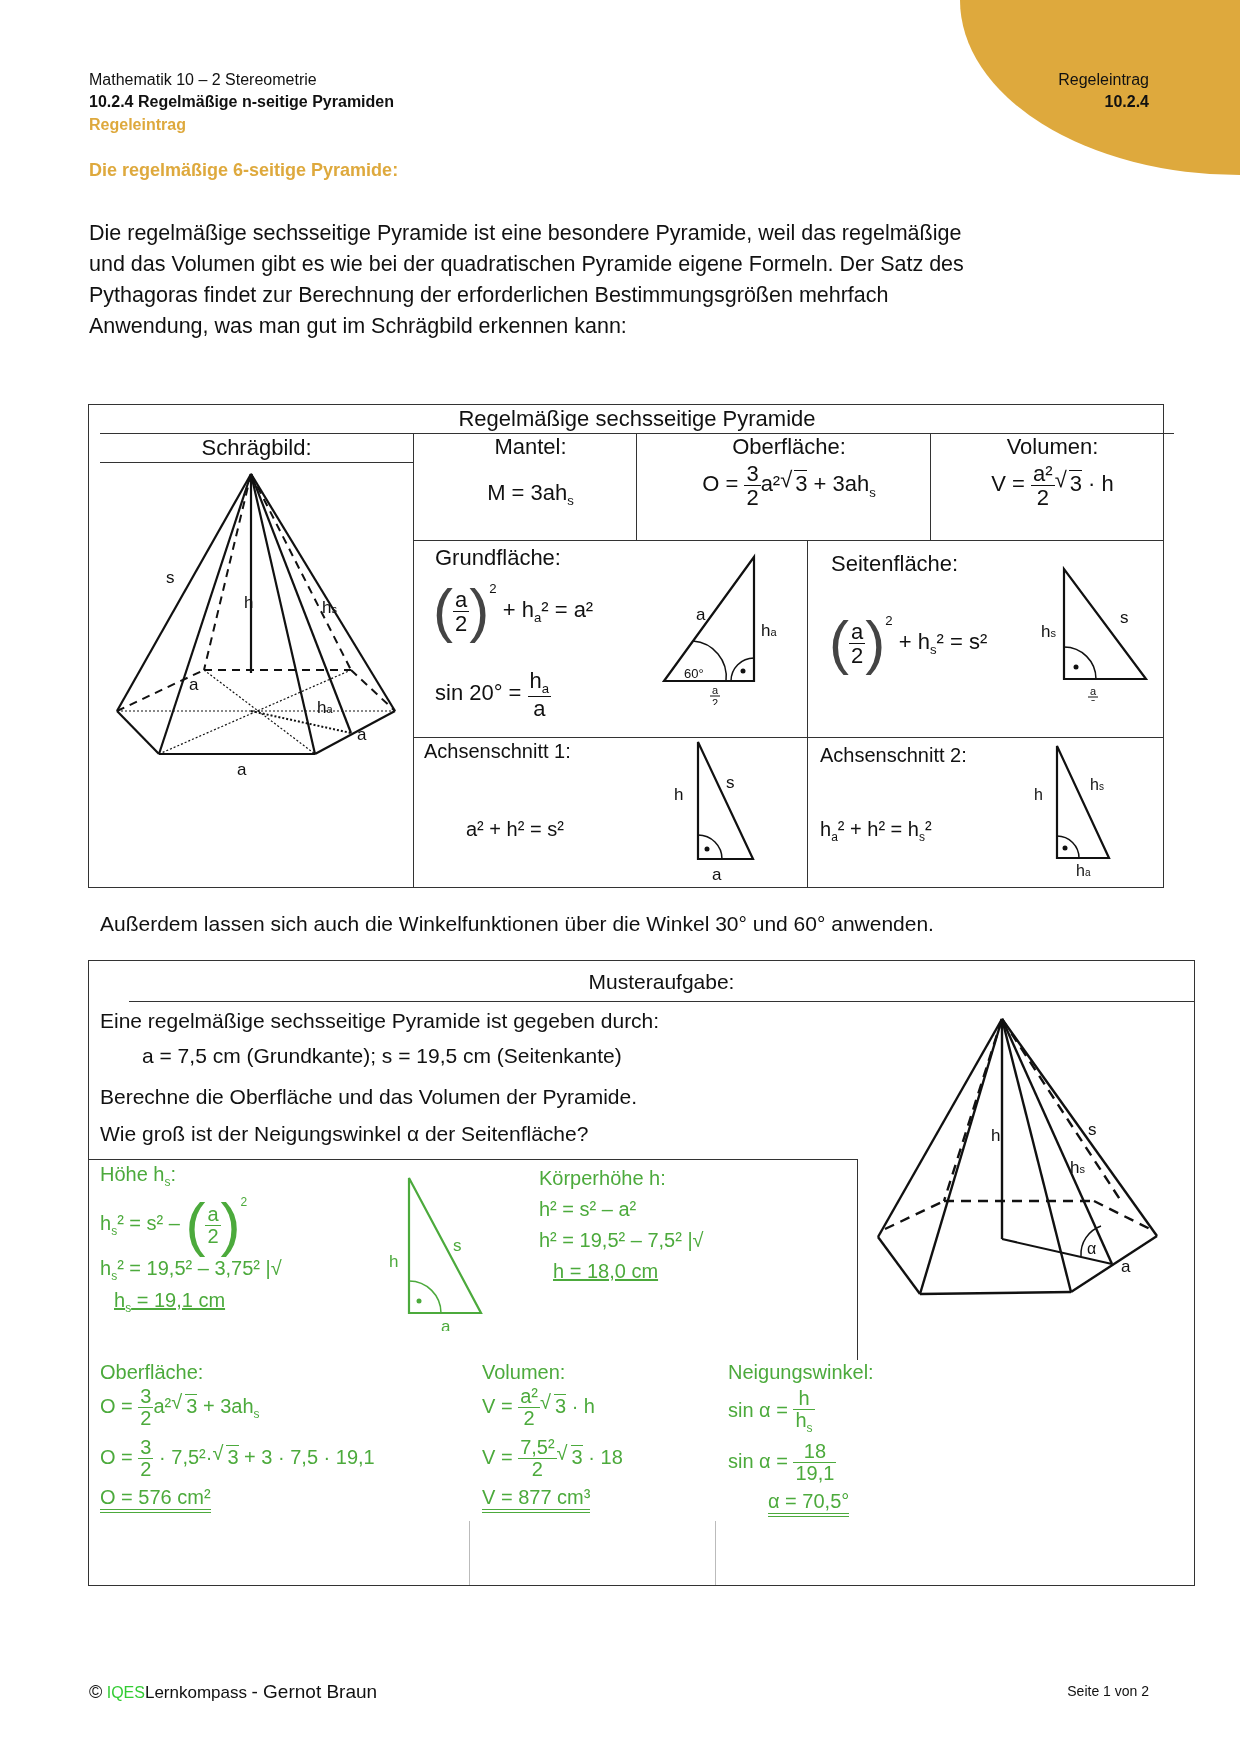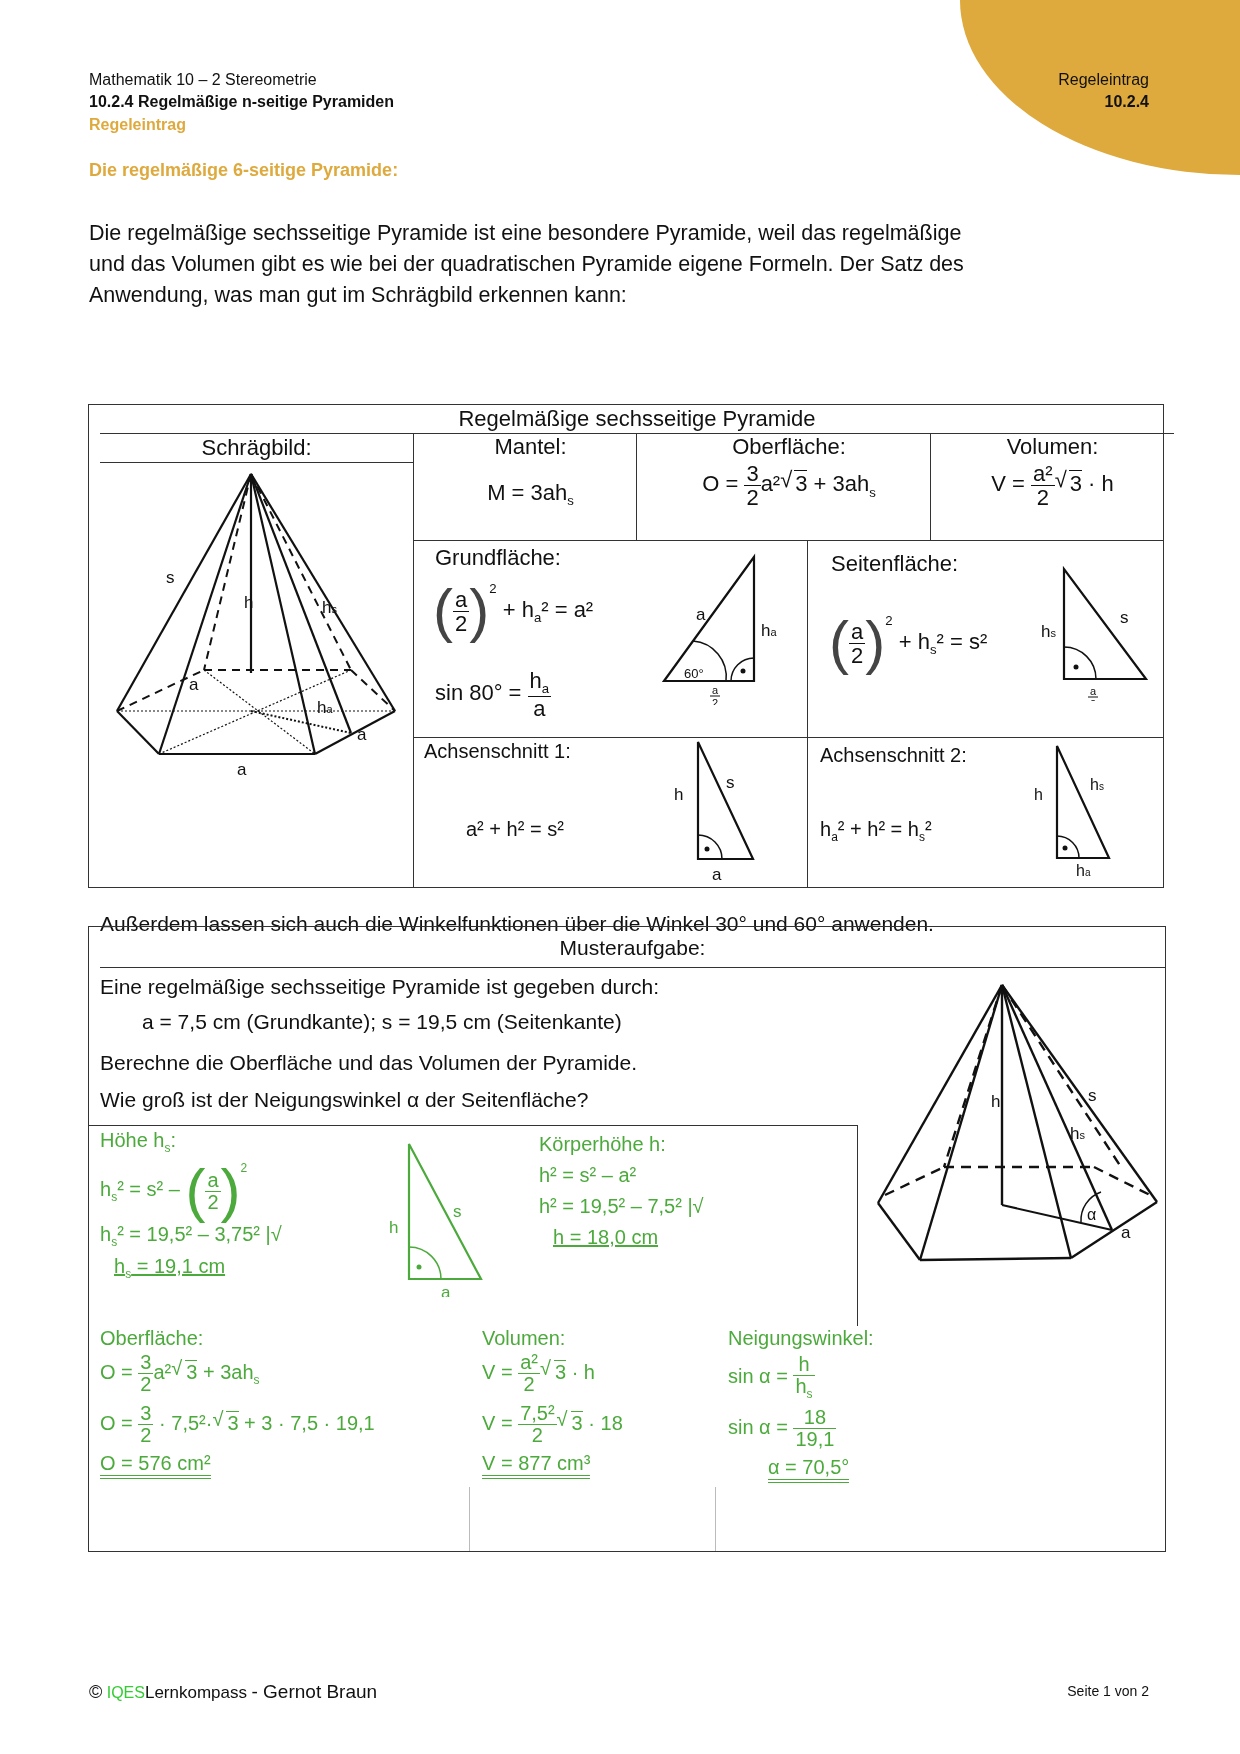--- a/index.html
+++ b/index.html
@@ -37,20 +37,21 @@
 <div class="abs hdr bold" style="left:89px;top:91px;">10.2.4 Regelmäßige n-seitige Pyramiden</div>
 <div class="abs hdr bold gold" style="left:89px;top:114px;">Regeleintrag</div>
 <div class="abs hdr" style="right:91px;top:69px;text-align:right;">Regeleintrag</div>
 <div class="abs hdr bold" style="right:91px;top:91px;text-align:right;">10.2.4</div>
 
 <div class="abs title gold" style="left:89px;top:160px;">Die regelmäßige 6-seitige Pyramide:</div>
 
 <div class="abs intro" style="left:89px;top:218px;">
   <div>Die regelmäßige  sechsseitige  Pyramide ist eine besondere Pyramide, weil das regelmäßige</div>
   <div>und das Volumen gibt es wie bei der quadratischen Pyramide eigene Formeln. Der Satz des</div>
+  <div>Pythagoras  findet zur Berechnung der erforderlichen Bestimmungsgrößen  mehrfach</div>
   <div>Anwendung, was man gut im Schrägbild erkennen kann:</div>
 </div>
 
 <div class="abs" style="left:88px;top:404px;width:1074px;height:482px;border:1.5px solid #333;">
   <div class="abs ctr f22" style="left:0;top:0;width:1074px;height:28px;border-bottom:1.5px solid #333;line-height:28px;">Regelmäßige sechsseitige Pyramide</div>
 
   <div class="abs" style="left:0;top:29px;width:324px;height:453px;border-right:1.5px solid #333;">
     <div class="ctr f22" style="height:28px;line-height:28px;border-bottom:1.5px solid #333;">Schrägbild:</div>
     <svg class="abs" style="left:0;top:29px;" width="324" height="424">
       <g stroke="#111" stroke-width="2.2" fill="none">
@@ -112,21 +113,21 @@
     </div>
   </div>
 
   <div class="abs" style="left:325px;top:136px;width:393px;height:196px;border-right:1.5px solid #333;border-bottom:1.5px solid #333;">
     <div class="abs f22" style="left:10px;top:4px;">Grundfläche:</div>
     <div class="abs f22" style="left:8px;top:40px;">
       <span class="paren">(</span><span class="frac"><span class="n">a</span><span class="d">2</span></span><span class="paren">)</span><sup style="vertical-align:24px;">2</sup>
       <span>+ h</span><sub>a</sub><span>² = a²</span>
     </div>
     <div class="abs f22" style="left:10px;top:128px;">
-      <span>sin 80° =</span>
+      <span>sin 20° =</span>
       <span class="frac"><span class="n"><span>h</span><sub>a</sub></span><span class="d">a</span></span>
     </div>
     <svg class="abs" style="left:230px;top:4px;" width="160" height="160">
       <g stroke="#111" stroke-width="2.2" fill="none">
         <polygon points="20,136 110,12 110,136"></polygon>
         <path d="M 49,96 A 36 36 0 0 1 82,136" stroke-width="1.5"></path>
         <path d="M 87,136 A 23 23 0 0 1 110,113" stroke-width="1.5"></path>
       </g>
       <circle cx="99" cy="126" r="2.5" fill="#111"></circle>
       <g fill="#111">
@@ -192,21 +193,21 @@
         <text x="26" y="62">h</text>
         <text x="82" y="52"><tspan>h</tspan><tspan font-size="10">s</tspan></text>
         <text x="68" y="138"><tspan>h</tspan><tspan font-size="10">a</tspan></text>
       </g>
     </svg>
   </div>
 </div>
 
 <div class="abs f22" style="left:89px;top:912px;font-size:21px;">Außerdem lassen sich auch die Winkelfunktionen über die Winkel 30° und 60° anwenden.</div>
 
-<div class="abs" style="left:88px;top:926px;width:1076px;height:624px;border:1.5px solid #333;">
+<div class="abs" style="left:88px;top:960px;width:1076px;height:624px;border:1.5px solid #333;padding-left:29px;">
   <div class="ctr f22" style="height:40px;line-height:42px;border-bottom:1.5px solid #333;font-size:21px;">Musteraufgabe:</div>
   <div class="abs" style="left:11px;top:44px;font-size:21px;line-height:43px;">
     <div style="line-height:32px;">Eine regelmäßige sechsseitige Pyramide ist gegeben durch:</div>
     <div style="padding-left:42px;line-height:38px;">a = 7,5 cm (Grundkante); s = 19,5 cm (Seitenkante)</div>
     <div>Berechne  die Oberfläche und das Volumen der Pyramide.</div>
     <div style="line-height:32px;">Wie groß ist der Neigungswinkel α der Seitenfläche?</div>
   </div>
 
   <div class="abs" style="left:0;top:198px;width:768px;height:200px;border-top:1.5px solid #333;border-right:1.5px solid #333;"></div>
 

